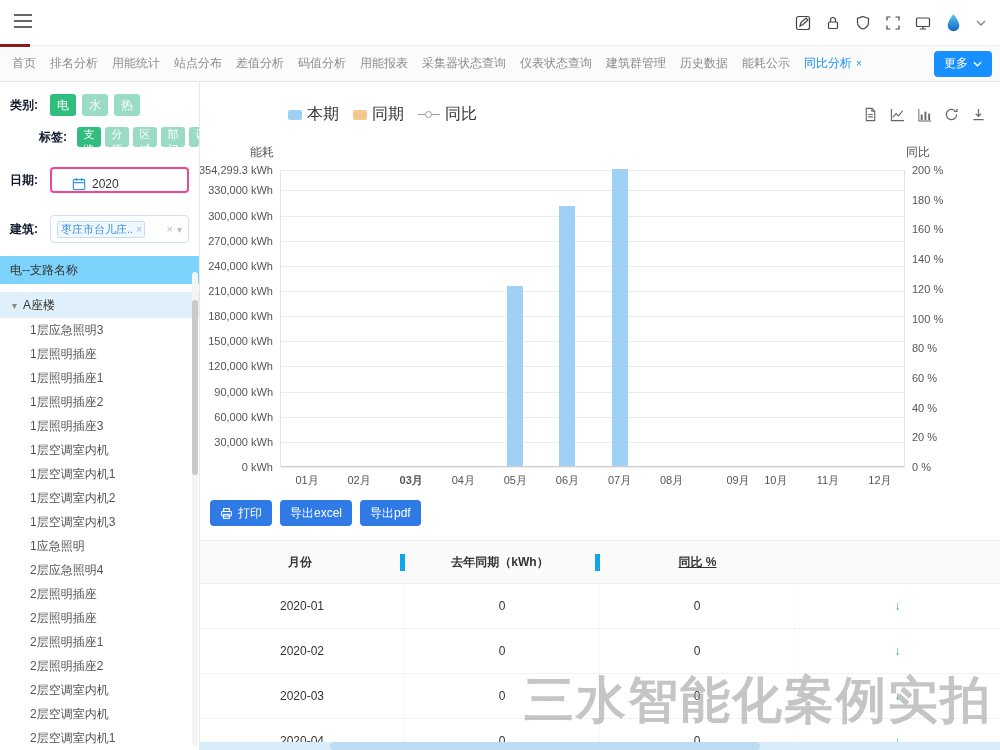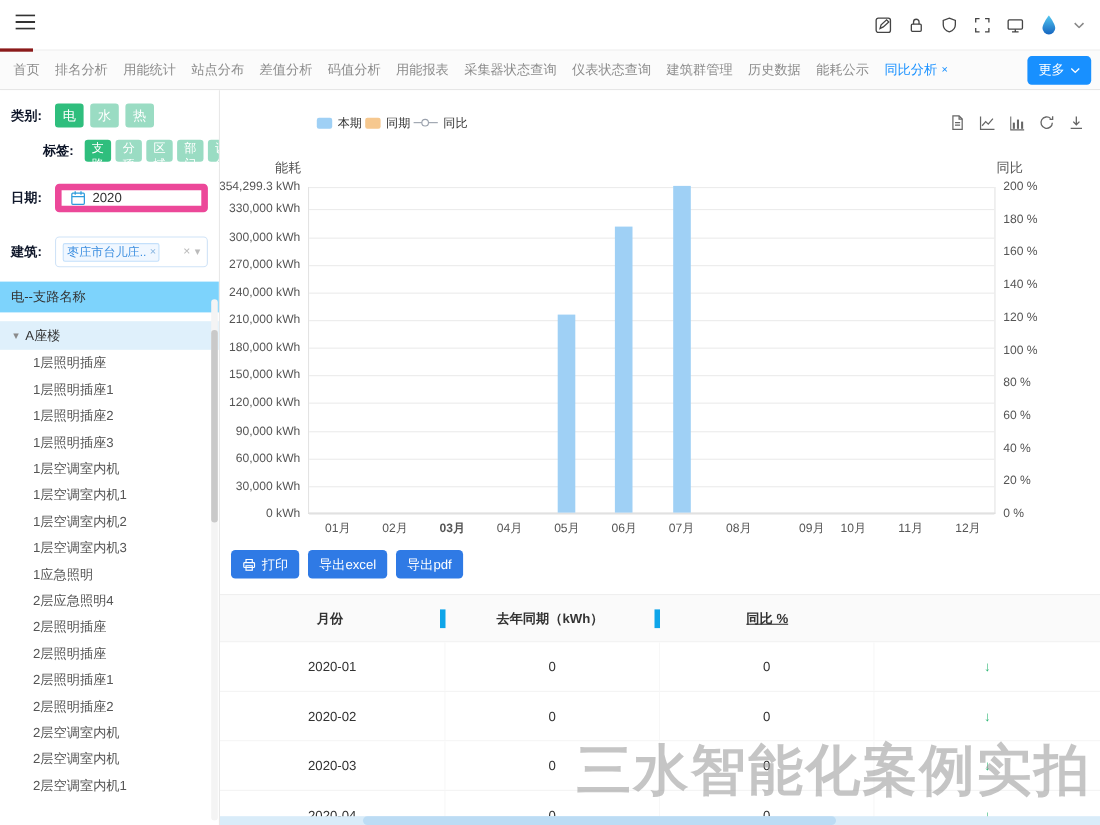--- a/index.html
+++ b/index.html
@@ -23,36 +23,36 @@
 
 .filter-row{display:flex;align-items:center;padding:0 10px;gap:6px;}
 .r1{margin-top:10px;height:26px;}
 .r2{margin-top:6px;height:26px;gap:4px;margin-left:29px;}
 .r3{margin-top:16px;height:28px;}
 .r4{margin-top:20px;height:30px;}
 .flabel{font-size:12px;color:#0f172a;flex:none;width:34px;font-weight:bold;}
 .cbtn{height:22px;min-width:26px;padding:0 6px;border:none;border-radius:3px;background:#9adcc3;color:#fff;font-size:12px;cursor:pointer;}
 .cbtn.sm{height:20px;padding:0 5px;font-size:11px;min-width:24px;}
 .cbtn.on{background:#2fbe7d;}
-.date-box{flex:1;height:26px;border:6px solid #ec4899;border-radius:4px;display:flex;align-items:flex-end;gap:6px;padding:0 8px;font-size:12px;color:#333;background:#fff;cursor:pointer;}
+.date-box{flex:1;height:26px;border:2px solid #ec4899;border-radius:4px;display:flex;align-items:flex-end;gap:6px;padding:0 20px;font-size:12px;color:#333;background:#fff;cursor:pointer;}
 .select-box{flex:1;height:28px;border:1px solid #d0e3f7;border-radius:4px;display:flex;align-items:center;padding:0 6px;gap:4px;background:#fff;cursor:pointer;}
 .b-tag{background:#f0f7ff;border:1px solid #c4e0fb;color:#3d8fe0;font-size:11px;padding:0 3px;border-radius:2px;display:flex;gap:3px;align-items:center;max-width:88px;white-space:nowrap;overflow:hidden;flex:1;}
 .b-x{color:#8ab6e0;font-size:10px;cursor:pointer;}
 .sel-clear{color:#bbb;font-size:11px;margin-left:auto;cursor:pointer;}
 .sel-caret{color:#bbb;font-size:10px;cursor:pointer;}
 
 .tree-header{margin-top:12px;height:28px;line-height:28px;background:#7dd3fc;padding-left:10px;font-size:12px;color:#333;}
 .tree-root{height:26px;display:flex;align-items:center;gap:6px;padding-left:12px;background:#dff0fb;font-size:12px;color:#333;cursor:pointer;margin-top:8px;}
 .tree-caret{color:#8a8a8a;font-size:10px;}
 .tree-item{height:24px;line-height:24px;padding-left:30px;font-size:12px;color:#555;white-space:nowrap;overflow:hidden;cursor:pointer;}
 .side-scroll{position:absolute;top:190px;bottom:4px;right:1px;width:6px;background:#f4f4f4;border-radius:3px;}
 .side-thumb{position:absolute;top:28px;height:175px;width:6px;background:#c9c9c9;border-radius:3px;cursor:pointer;}
 
 .chart-head{position:absolute;top:22px;left:88px;right:14px;display:flex;justify-content:space-between;align-items:center;}
-#legend{display:flex;gap:3px;align-items:flex-end;font-size:11px;color:#333;}
+#legend{display:flex;gap:14px;align-items:flex-end;font-size:16px;color:#333;}
 .legend-item{display:flex;align-items:center;gap:5px;cursor:pointer;}
 .sw{width:14px;height:10px;border-radius:2px;display:inline-block;}
 .sw-line{position:relative;width:22px;height:0;border-top:1px solid;display:inline-block;}
 .sw-circle{position:absolute;left:7px;top:-4px;width:7px;height:7px;border:1px solid;border-radius:50%;background:#fff;display:block;}
 .chart-tools{display:flex;gap:12px;align-items:center;}
 .chart-tools span{display:flex;cursor:pointer;}
 
 .axis-title{position:absolute;font-size:12px;color:#555;}
 .axis-title.left{left:50px;top:62px;}
 .axis-title.right{right:70px;top:62px;}
@@ -229,20 +229,21 @@
         <span class="sel-clear">×</span>
         <span class="sel-caret">▾</span>
       </div>
     </div>
     <div class="tree-header">电--支路名称</div>
     <div class="tree-root">
       <span class="tree-caret">▾</span>
       <span>A座楼</span>
     </div>
     <div id="tree-items">
+        <div class="tree-item">1层应急照明3</div>
         <div class="tree-item">1层照明插座</div>
         <div class="tree-item">1层照明插座1</div>
         <div class="tree-item">1层照明插座2</div>
         <div class="tree-item">1层照明插座3</div>
         <div class="tree-item">1层空调室内机</div>
         <div class="tree-item">1层空调室内机1</div>
         <div class="tree-item">1层空调室内机2</div>
         <div class="tree-item">1层空调室内机3</div>
         <div class="tree-item">1应急照明</div>
         <div class="tree-item">2层应急照明4</div>

